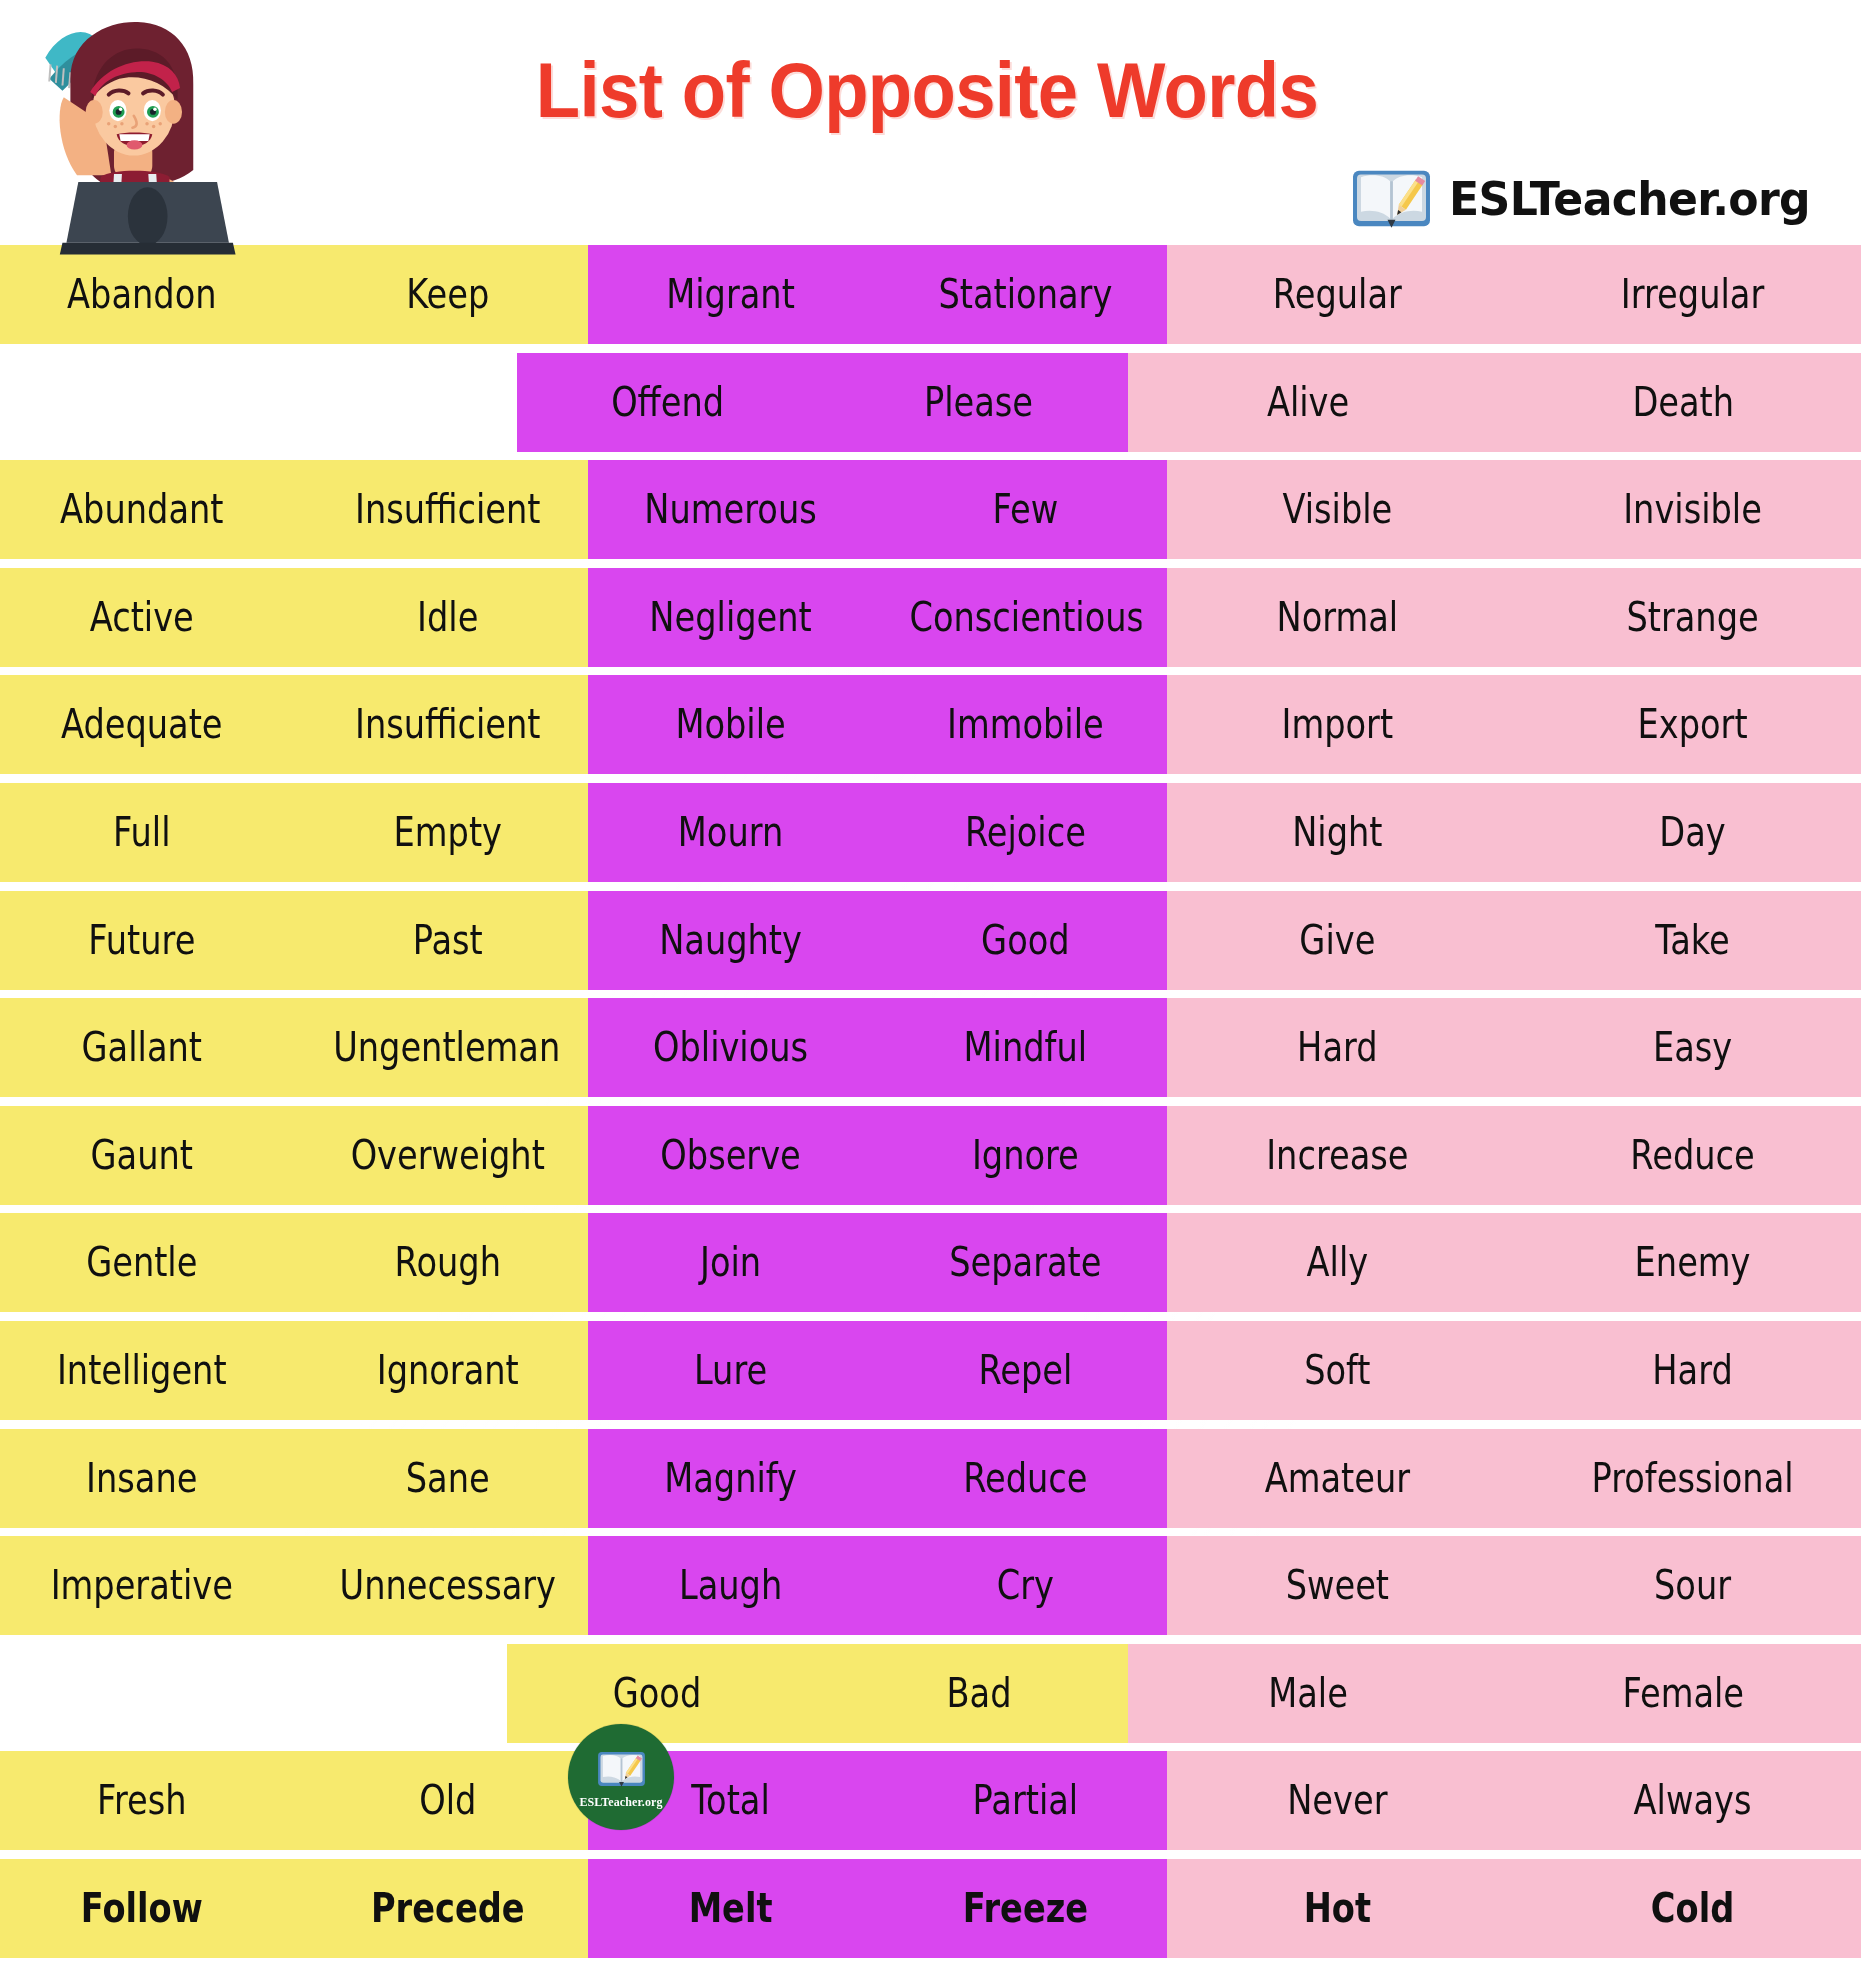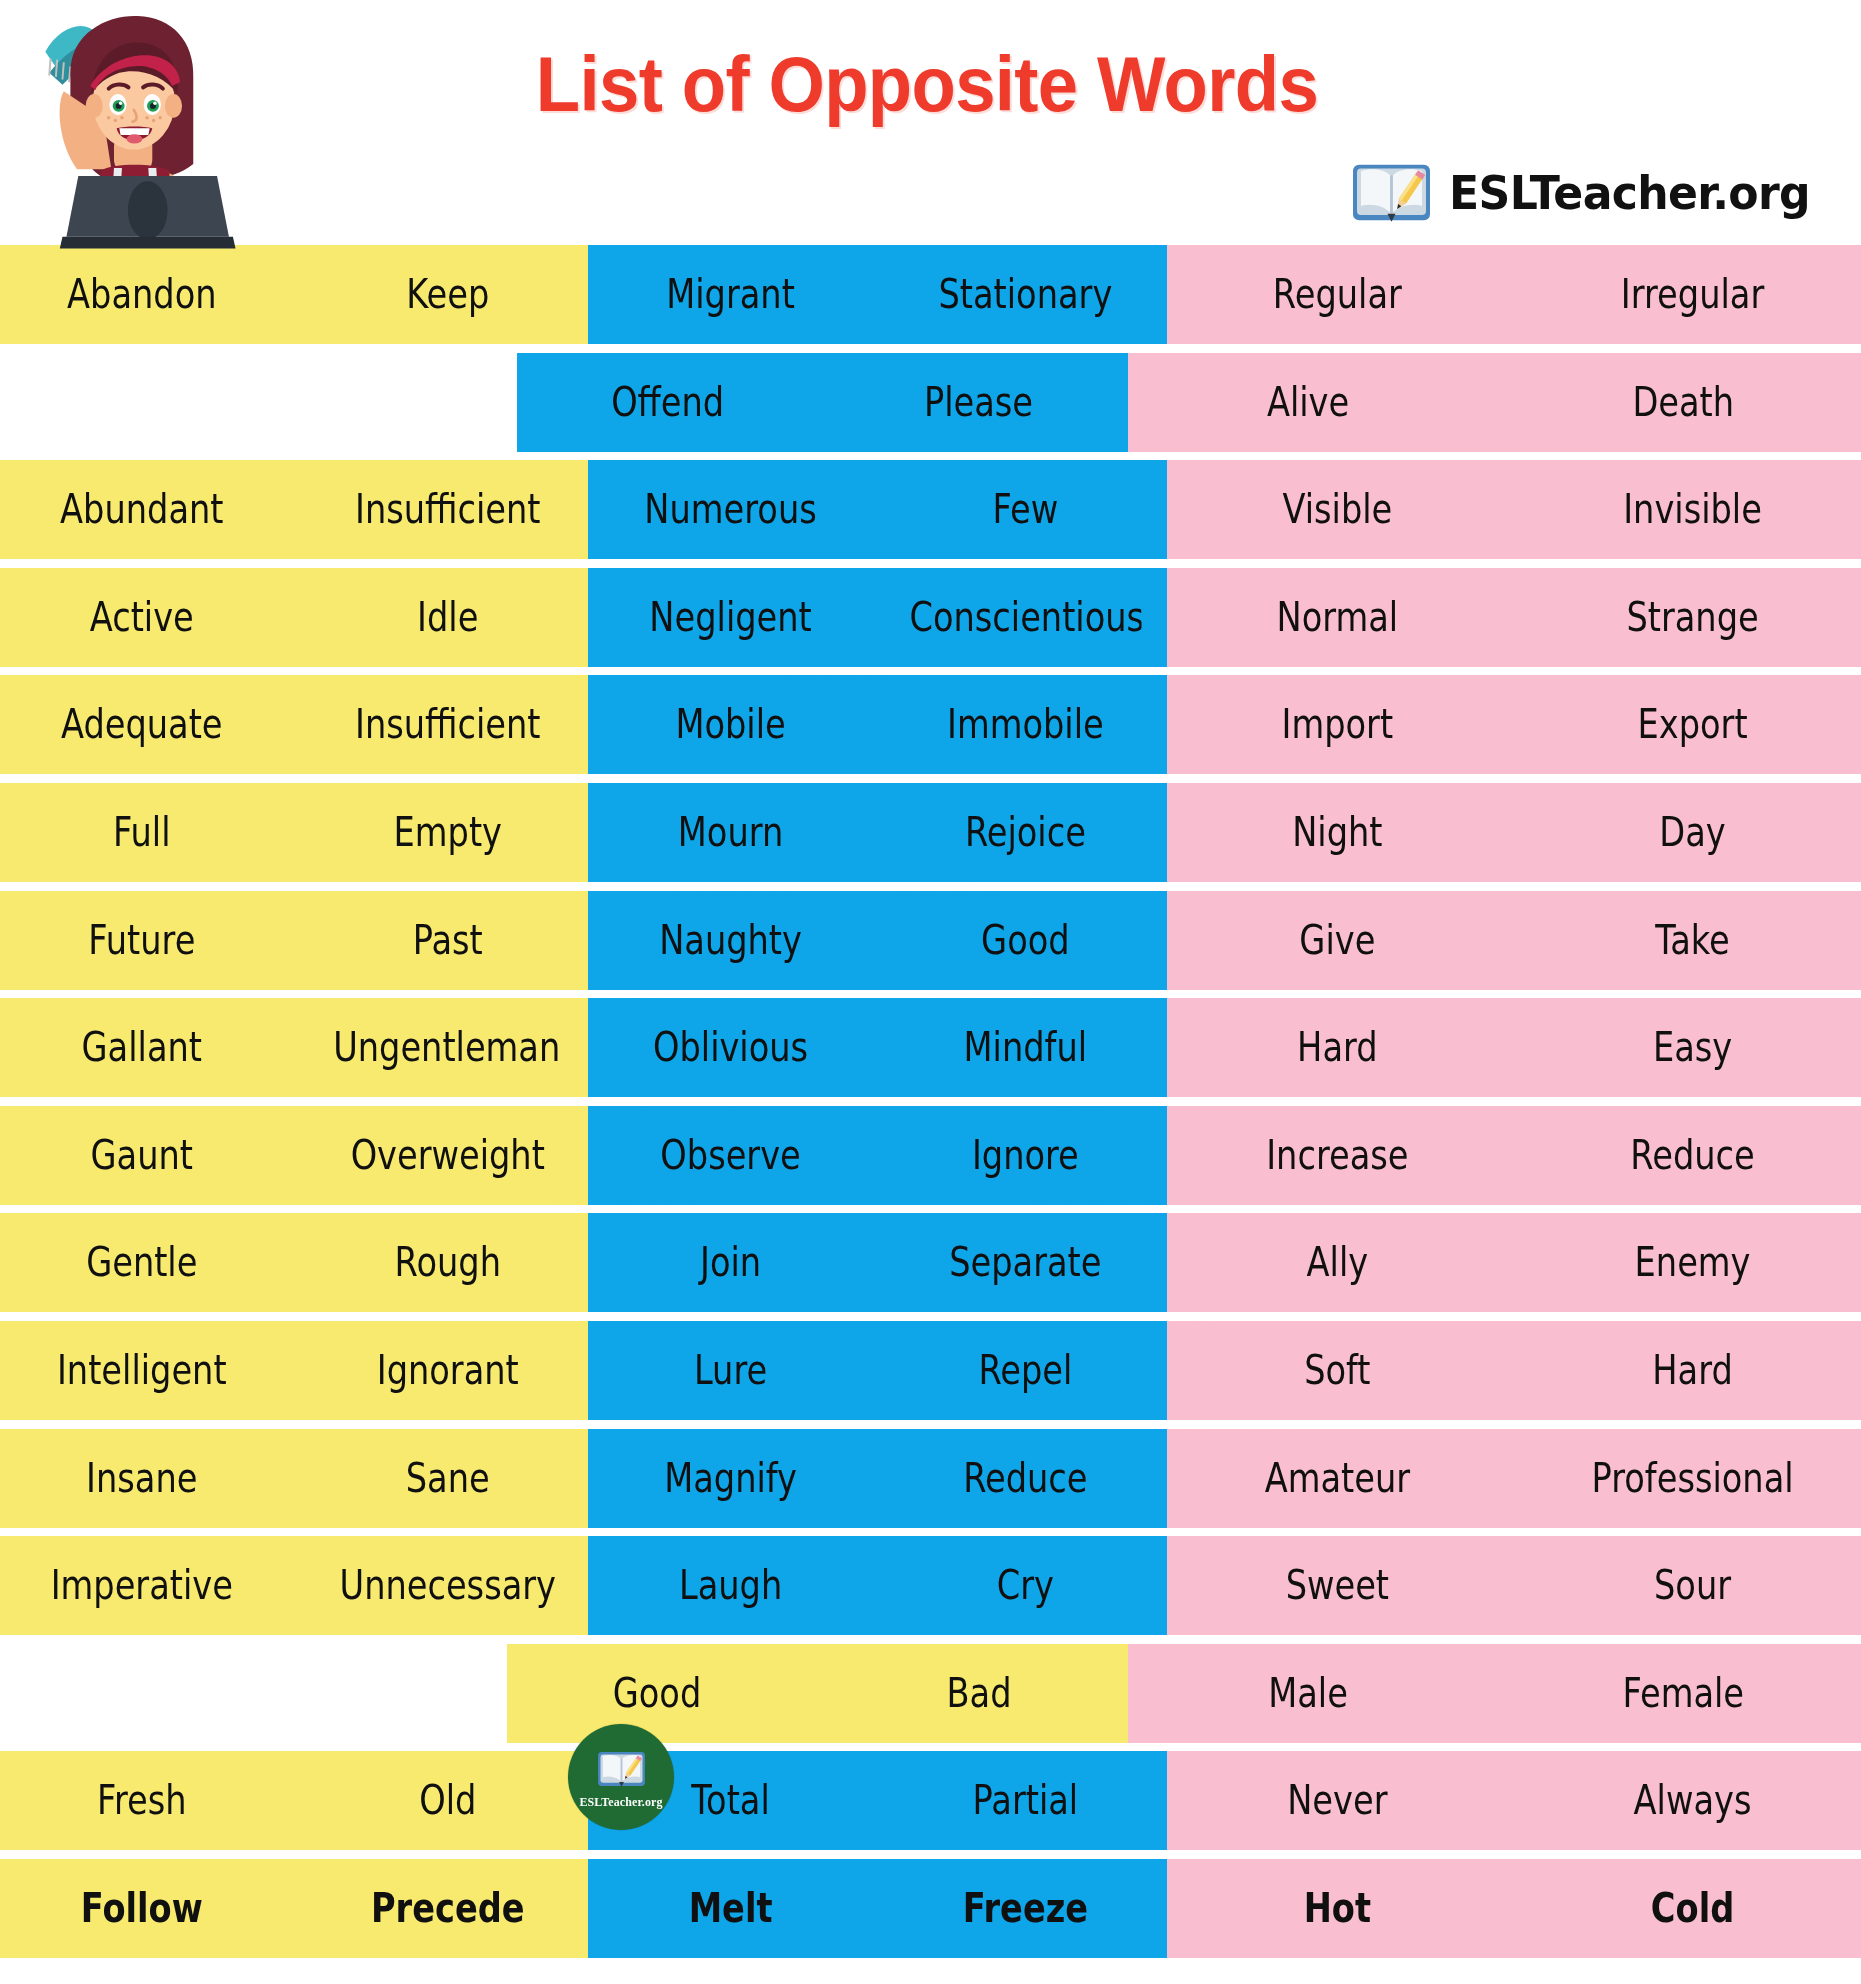--- a/index.html
+++ b/index.html
@@ -17,21 +17,21 @@
     position:absolute;
     left:218px; top:503px;
     width:1257px; height:1158px;
     pointer-events:none;
     opacity:.55;
     z-index:0;
   }
 
   
   #header{
-    position:absolute;left:0;top:9px;width:1861px;height:277px;
+    position:absolute;left:0;top:15px;width:1861px;height:277px;
     z-index:3;
   }
   #girl-illustration{
     position:absolute;left:40px;top:2.6px;width:218px;height:238px;
   }
   #page-title{
     position:absolute;left:371px;top:30px;width:1112px;
     text-align:center;
     font-family:"Liberation Sans","DejaVu Sans",sans-serif;
     font-weight:bold;
@@ -67,21 +67,21 @@
     margin-bottom:8.6px;
     justify-content:flex-end;
   }
   .row:last-child{margin-bottom:0;font-weight:bold;}
   .group{
     display:flex;
     height:99px;
     align-items:center;
   }
   .group.yellow{width:621px;background:#f7ea6e;}
-  .group.blue  {width:611px;background:#0ea5e9;}
+  .group.blue  {width:611px;background:#d946ef;}
   .group.pink  {width:733px;background:#f9bfd1;}
 
   .cell{
     flex:1 1 50%;
     text-align:center;
     font-family:"DejaVu Sans","Liberation Sans",sans-serif;
     font-size:41px;
     color:#101010;
     line-height:99px;
     transform:scaleX(.82);

